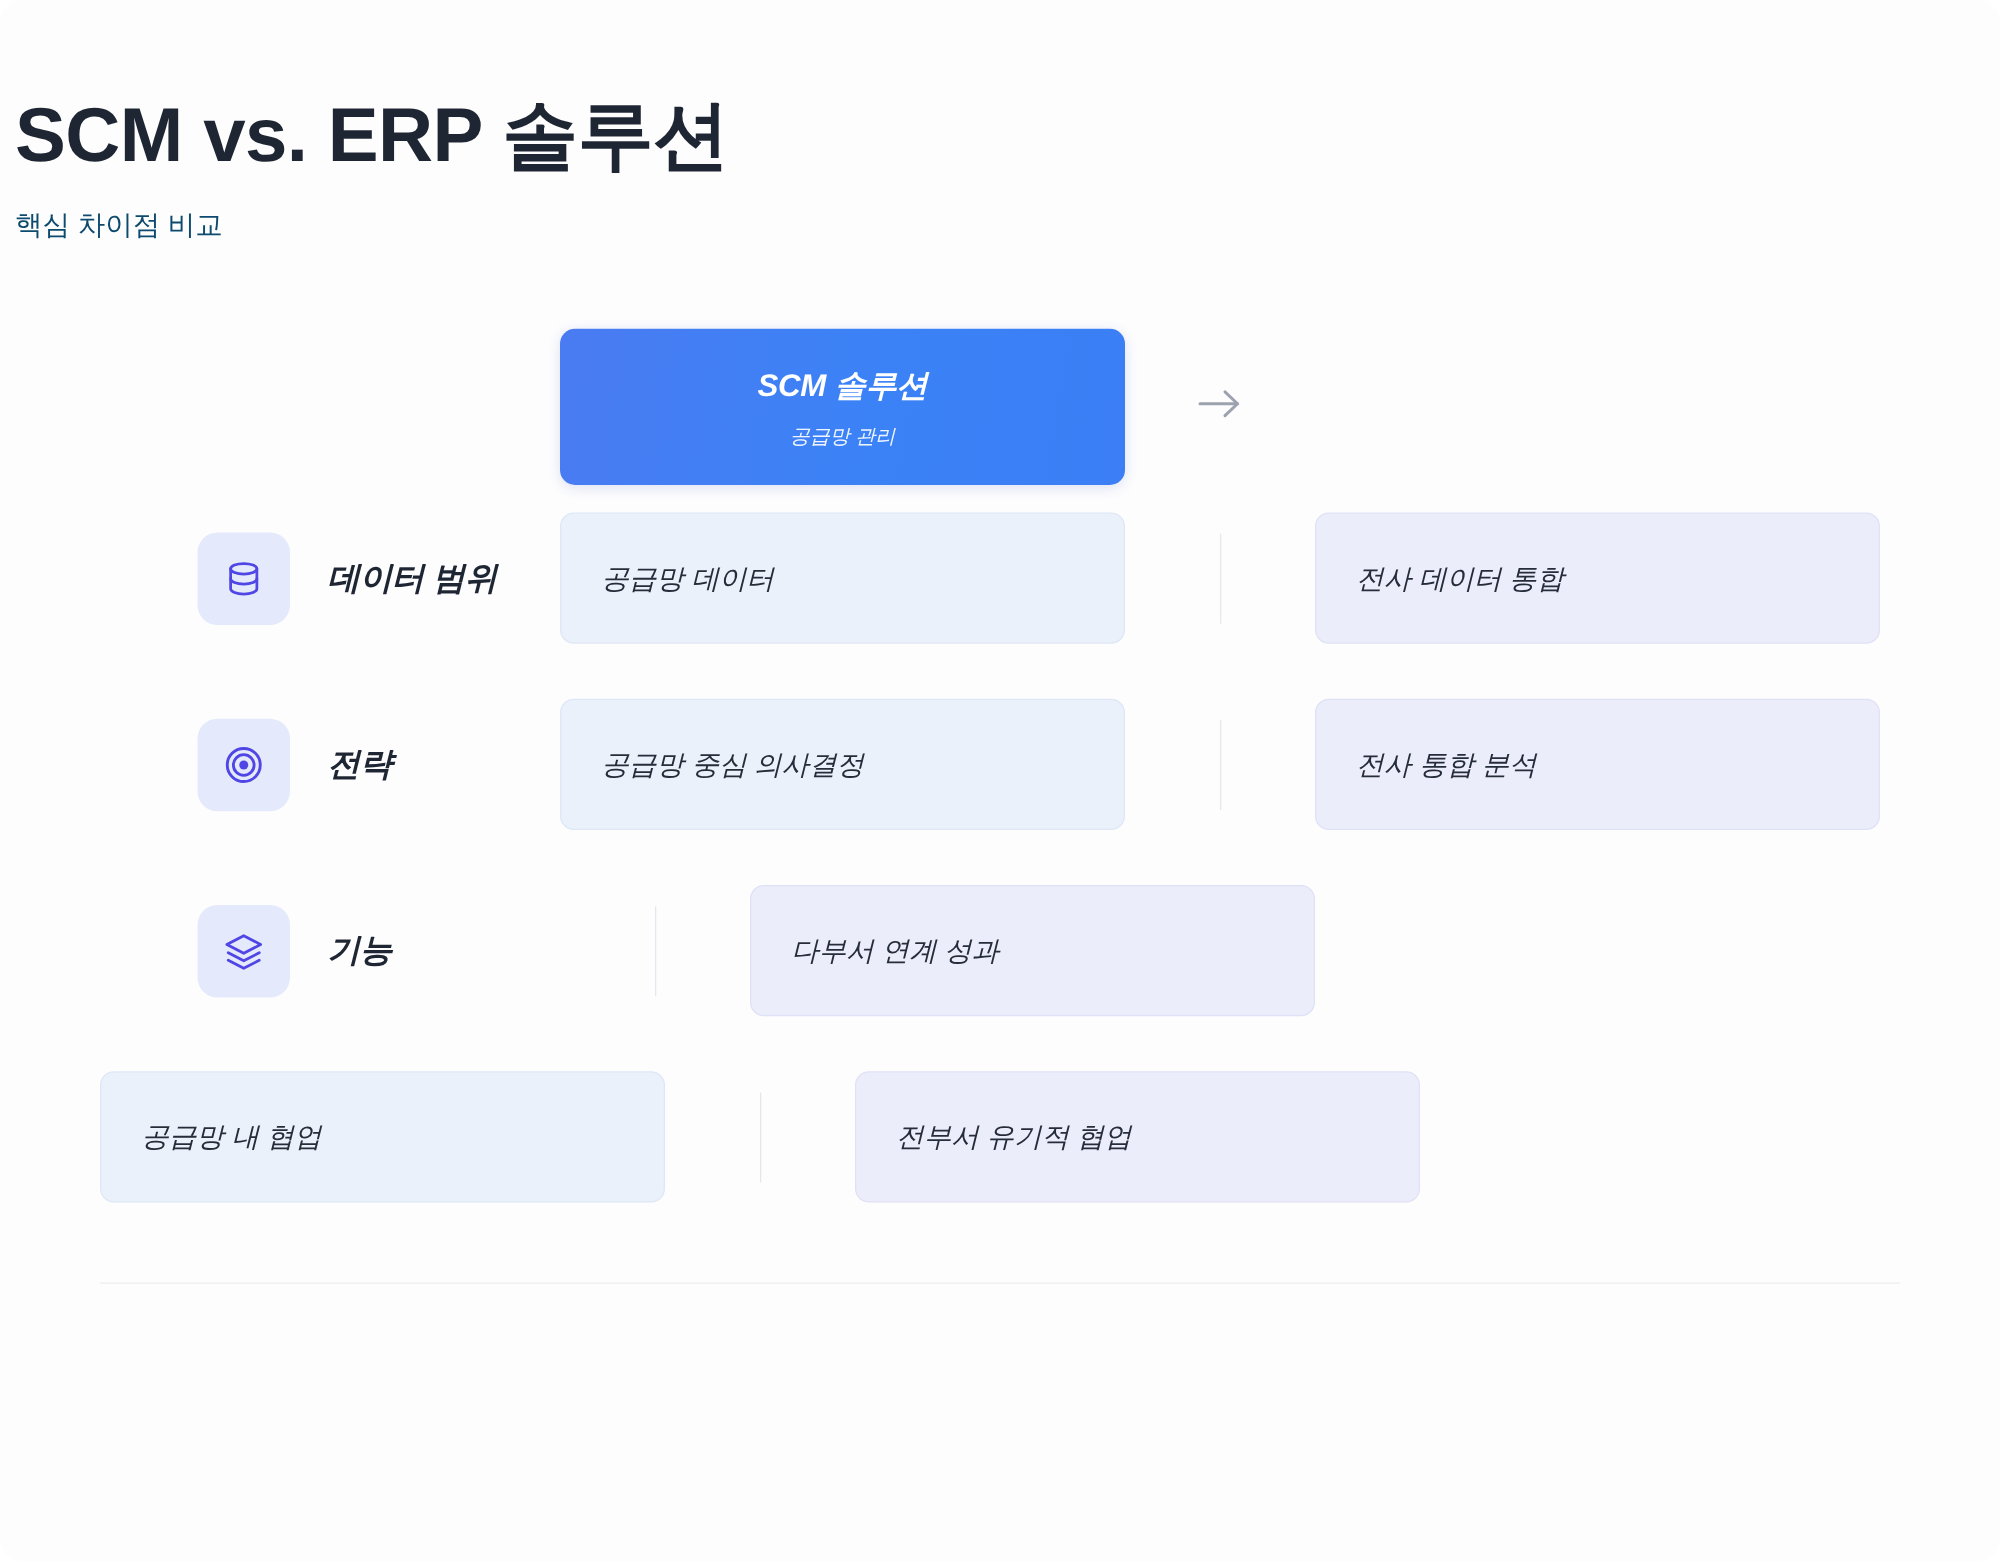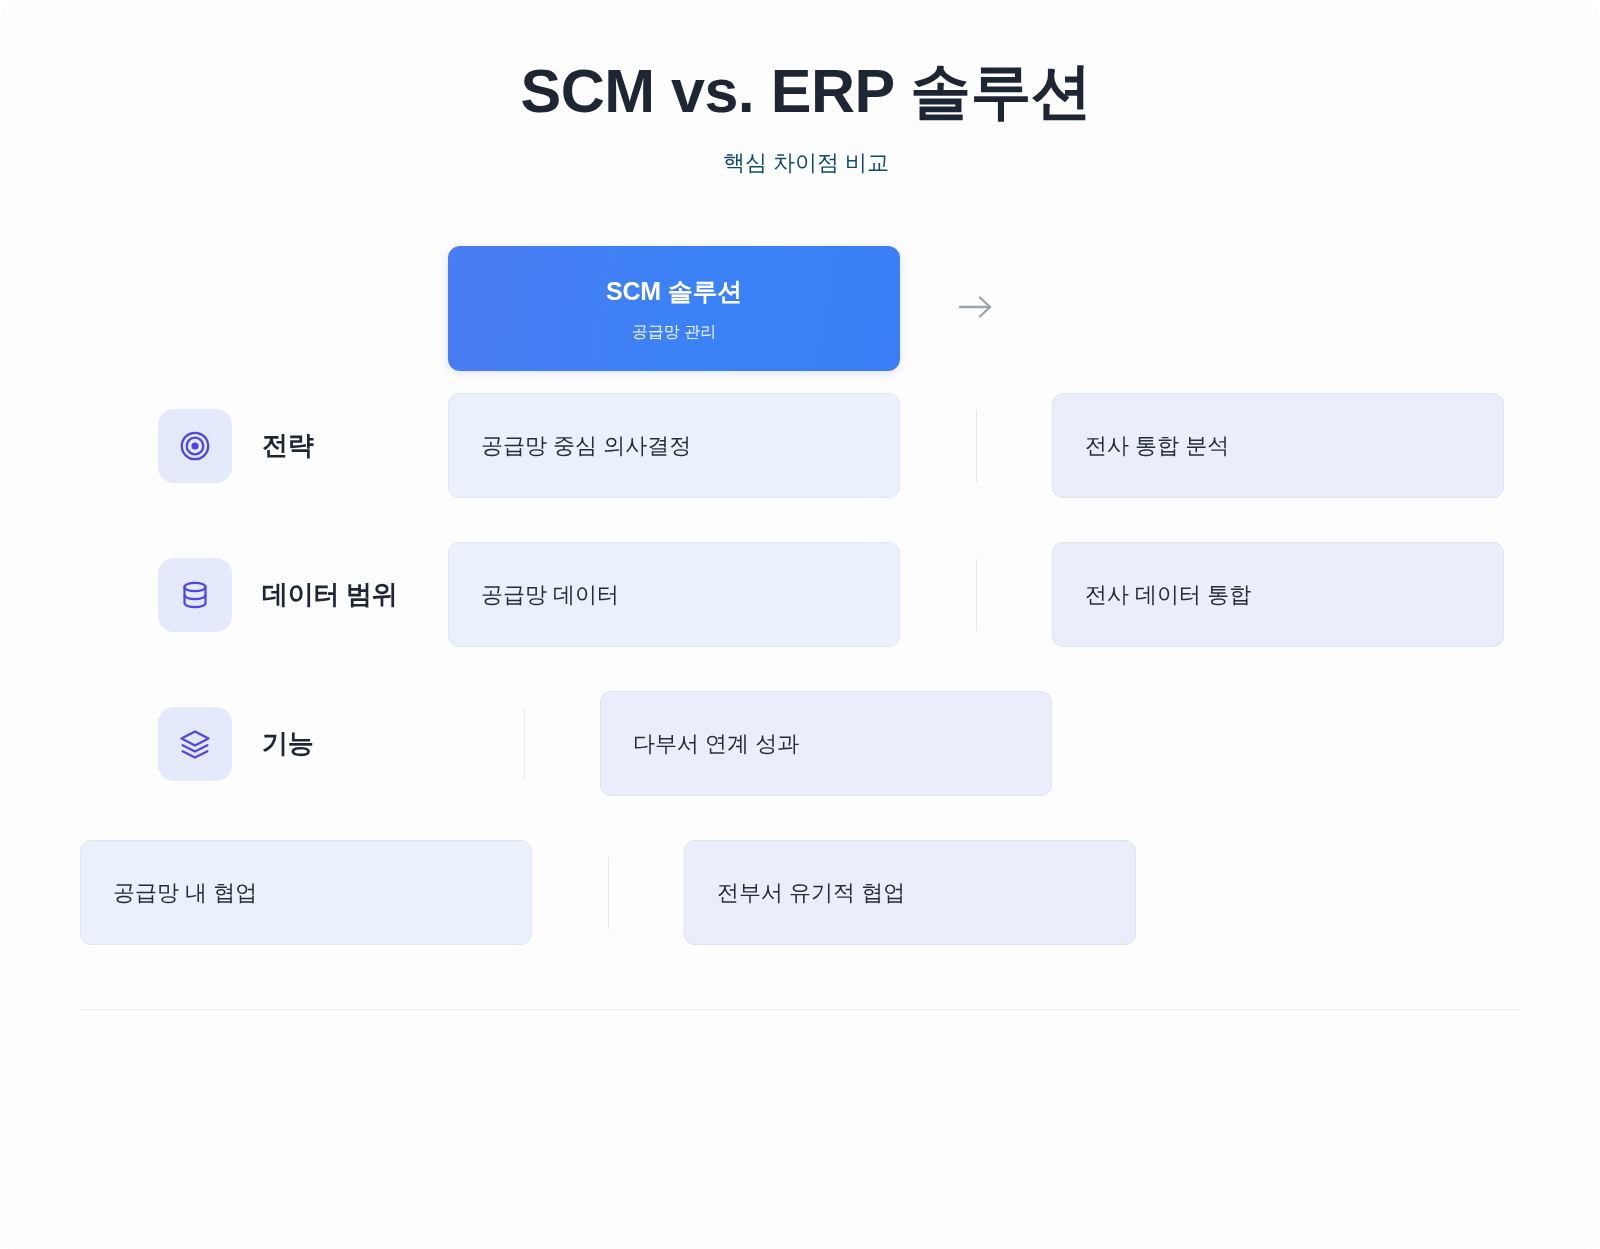--- a/index.html
+++ b/index.html
@@ -16,22 +16,21 @@
     position: relative;
     width: 1600px;
     height: 1249px;
     background: #fdfdfe;
     border-radius: 18px;
     overflow: hidden;
   }
 
   
   .header {
-    padding-top: 56px;
-    text-align: center;
+    padding-top: 73px;
     margin-left: 12px;
   }
   .title {
     font-size: 61px;
     font-weight: 700;
     color: #1f2633;
     letter-spacing: -0.5px;
     line-height: 1.15;
   }
   .subtitle {
@@ -39,20 +38,21 @@
     font-size: 22px;
     font-weight: 400;
     color: #0c4a6e;
   }
 
   
   .grid {
     position: relative;
     margin: 0 auto;
     width: 1440px;
+    font-style: italic;
   }
 
   .row {
     display: flex;
     align-items: center;
     position: relative;
   }
 
   .label-col {
     width: 368px;
@@ -207,20 +207,42 @@
 
       <div class="mid-col">
         <span class="arrow-icon">
           <svg width="44" height="30" viewBox="0 0 44 30" fill="none" aria-hidden="true">
             <path d="M6 15 H36" stroke="currentColor" stroke-width="2.4" stroke-linecap="round"></path>
             <path d="M26 5.5 L36 15 L26 24.5" stroke="currentColor" stroke-width="2.4" stroke-linecap="round" stroke-linejoin="round"></path>
           </svg>
         </span>
       </div>
 
+    </div>
+
+    <div class="row feature-row">
+      <div class="label-col">
+        <div class="icon-box">
+          <svg width="34" height="34" viewBox="0 0 34 34" fill="none" aria-hidden="true">
+            <ellipse cx="17" cy="9" rx="10.5" ry="4.2" stroke="currentColor" stroke-width="2.2"></ellipse>
+            <path d="M6.5 9 V25 C6.5 27.3 11.2 29.2 17 29.2 C22.8 29.2 27.5 27.3 27.5 25 V9" stroke="currentColor" stroke-width="2.2" stroke-linecap="round"></path>
+            <path d="M6.5 17 C6.5 19.3 11.2 21.2 17 21.2 C22.8 21.2 27.5 19.3 27.5 17" stroke="currentColor" stroke-width="2.2" stroke-linecap="round"></path>
+          </svg>
+        </div>
+        <div class="row-label">데이터 범위</div>
+      </div>
+      <div class="cell-col">
+        <div class="value-cell scm">공급망 데이터</div>
+      </div>
+      <div class="mid-col">
+        <div class="row-divider"></div>
+      </div>
+      <div class="cell-col">
+        <div class="value-cell erp">전사 데이터 통합</div>
+      </div>
     </div>
 
     <div class="row feature-row">
       <div class="label-col">
         <div class="icon-box">
           <svg width="34" height="34" viewBox="0 0 34 34" fill="none" aria-hidden="true">
             <circle cx="17" cy="17" r="13.2" stroke="currentColor" stroke-width="2.3"></circle>
             <circle cx="17" cy="17" r="8.3" stroke="currentColor" stroke-width="2.3"></circle>
             <circle cx="17" cy="17" r="3.6" fill="currentColor"></circle>
           </svg>
@@ -235,42 +257,20 @@
       </div>
       <div class="cell-col">
         <div class="value-cell erp">전사 통합 분석</div>
       </div>
     </div>
 
     <div class="row feature-row">
       <div class="label-col">
         <div class="icon-box">
           <svg width="34" height="34" viewBox="0 0 34 34" fill="none" aria-hidden="true">
-            <ellipse cx="17" cy="9" rx="10.5" ry="4.2" stroke="currentColor" stroke-width="2.2"></ellipse>
-            <path d="M6.5 9 V25 C6.5 27.3 11.2 29.2 17 29.2 C22.8 29.2 27.5 27.3 27.5 25 V9" stroke="currentColor" stroke-width="2.2" stroke-linecap="round"></path>
-            <path d="M6.5 17 C6.5 19.3 11.2 21.2 17 21.2 C22.8 21.2 27.5 19.3 27.5 17" stroke="currentColor" stroke-width="2.2" stroke-linecap="round"></path>
-          </svg>
-        </div>
-        <div class="row-label">데이터 범위</div>
-      </div>
-      <div class="cell-col">
-        <div class="value-cell scm">공급망 데이터</div>
-      </div>
-      <div class="mid-col">
-        <div class="row-divider"></div>
-      </div>
-      <div class="cell-col">
-        <div class="value-cell erp">전사 데이터 통합</div>
-      </div>
-    </div>
-
-    <div class="row feature-row">
-      <div class="label-col">
-        <div class="icon-box">
-          <svg width="34" height="34" viewBox="0 0 34 34" fill="none" aria-hidden="true">
             <path d="M17 4.6 L30.5 11.6 L17 18.6 L3.5 11.6 Z" stroke="currentColor" stroke-width="2.2" stroke-linejoin="round"></path>
             <path d="M4.6 18.2 L17 24.6 L29.4 18.2" stroke="currentColor" stroke-width="2.2" stroke-linecap="round" stroke-linejoin="round"></path>
             <path d="M4.6 24.2 L17 30.6 L29.4 24.2" stroke="currentColor" stroke-width="2.2" stroke-linecap="round" stroke-linejoin="round"></path>
           </svg>
         </div>
         <div class="row-label">기능</div>
       </div>
       <div class="mid-col">
         <div class="row-divider"></div>
       </div>

